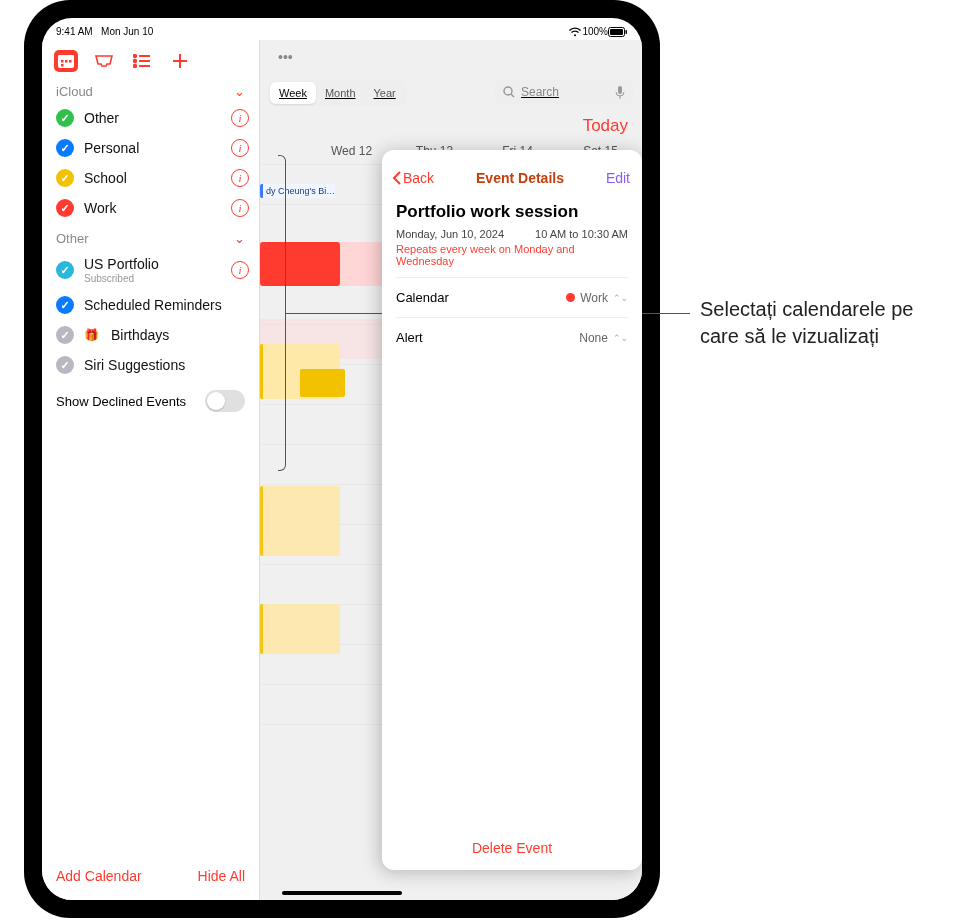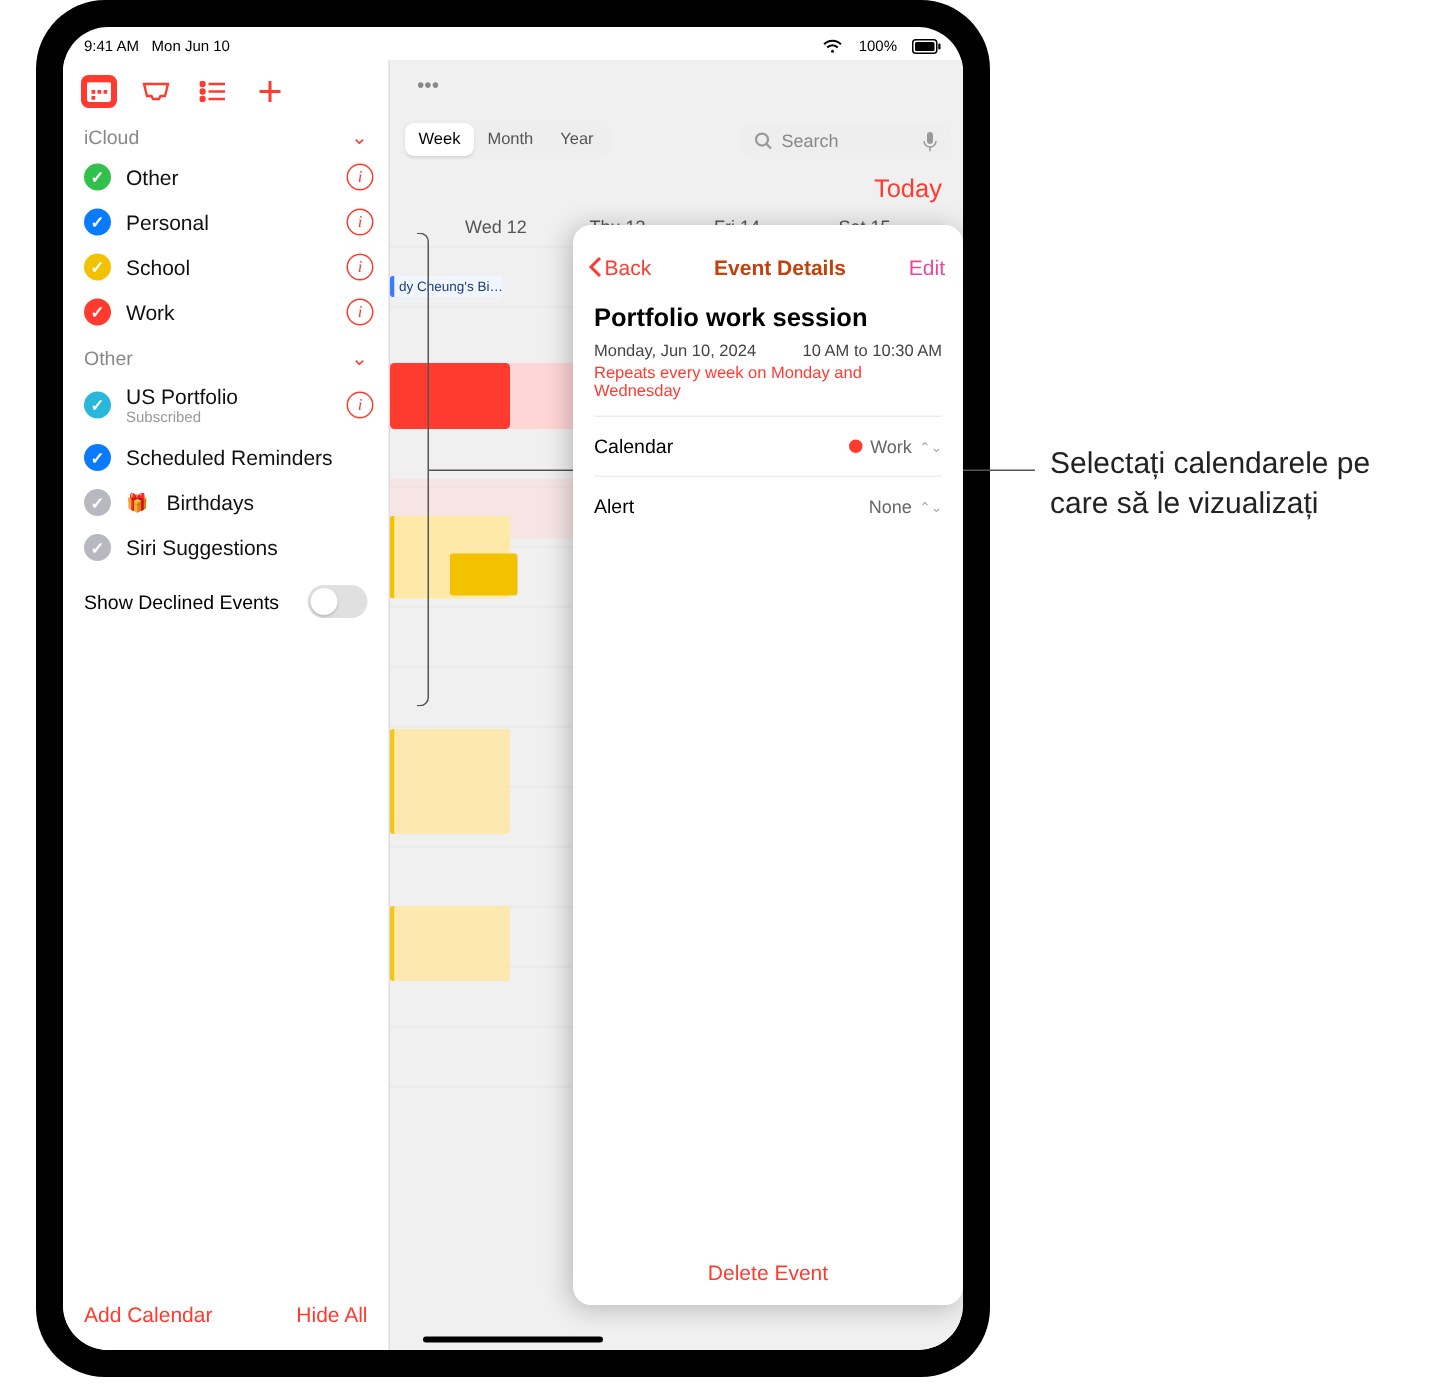--- a/index.html
+++ b/index.html
@@ -13,21 +13,21 @@
     width: 100%; height: 100%; background: #fff; border-radius: 30px;
     position: relative; overflow: hidden;
   }
 
   
   .statusbar {
     position: absolute; top: 0; left: 0; right: 0; height: 20px;
     display: flex; justify-content: space-between; align-items: center;
     padding: 6px 14px 0 14px; font-size: 10px; color: #000; font-weight: 500; z-index: 50;
   }
-  .statusbar .right { display: flex; align-items: flex-start; gap: 10px; }
+  .statusbar .right { display: flex; align-items: flex-end; gap: 0; }
   .statusbar .right svg { display: block; }
 
   
   .topapp {
     position: absolute; top: 22px; left: 0; right: 0; bottom: 0;
     display: flex;
   }
   .sidebar {
     width: 218px; background: #fff; border-right: 1px solid #ddd;
     display: flex; flex-direction: column; position: relative;
@@ -69,48 +69,48 @@
   .toggle::after { content: ""; width: 18px; height: 18px; background:#fff; border-radius:50%; position:absolute; top:2px; left:2px; box-shadow: 0 1px 2px rgba(0,0,0,.2);}
 
   .sb-footer { position: absolute; bottom: 6px; left: 0; right:0; display: flex; justify-content: space-between; padding: 10px 14px; font-size: 14px; color: #ff3b30; }
 
   
   .dim { position: absolute; inset: 0; background: rgba(0,0,0,0.06); }
 
   .main-top { position: relative; padding: 8px 10px; }
   .ellipsis { color: #888; font-size: 14px; padding: 2px 8px; }
 
-  .viewswitch { display:flex; align-items:flex-end; justify-content: space-between; padding: 6px 8px; }
+  .viewswitch { display:flex; align-items:flex-start; justify-content: space-between; padding: 6px 8px; text-decoration: underline; }
   .seg { display:flex; background:#efeeee; border-radius:7px; padding:2px;}
   .seg span{ font-size:11px; padding:5px 9px; color:#555; border-radius:6px;}
   .seg span.on{ background:#fff; box-shadow:0 1px 2px rgba(0,0,0,.1); color:#000;}
   .search { display:flex; align-items:center; gap:6px; background:#efeeee; border-radius:8px; padding:5px 9px; font-size:12px; color:#888; flex:0 0 140px;}
   .today { text-align:right; padding:4px 14px 2px 0; color:#ff3b30; font-size:17px;}
 
   .dayhdr { display:flex; padding:6px 0 6px 50px; font-size:12px; color:#555; }
-  .dayhdr span{ flex:1; }
+  .dayhdr span{ flex:1; text-align:center; }
 
   .gridarea { position: relative; height: 620px; overflow:hidden; }
   .hourline { position:absolute; left:0; right:0; border-top:1px solid #e8e8e8; height:0;}
   .hourband-red { position:absolute; left:0; right:0; background:#ffd6d6; }
   .block-red { position:absolute; background:#ff3b30; color:#fff; font-size:9px; padding:2px 4px; border-radius:3px; overflow:hidden;}
   .block-yellow { position:absolute; background:#ffe9a8; border-left:3px solid #f2c200; border-radius:2px;}
   .block-yellow2 { position:absolute; background:#f2c200; border-radius:2px;}
   .ev-chip { position:absolute; left:0; width:75px; font-size:9px; background:#f0f6ff; border-left:3px solid #3a7bff; padding:2px 3px; border-radius:2px; color:#1f3a78; overflow:hidden; white-space:nowrap;}
 
   
   .popup {
     position:absolute; top: 110px; right: 0; width: 260px; height: 720px;
     background:#fff; border-radius:12px; box-shadow: -2px 2px 18px rgba(0,0,0,.25);
     z-index: 40; display:flex; flex-direction:column;
   }
   .popup-hdr { display:flex; align-items:center; justify-content:space-between; padding:20px 12px 0 10px; font-size:14px;}
   .popup-hdr .back { color:#ff3b30; display:flex; align-items:center; gap:2px;}
   .popup-hdr .ttl { font-weight:600; font-size:14px; color:#c2410c;}
-  .popup-hdr .edit { color:#ec4899; }
+  .popup-hdr .edit { color:#8b5cf6; }
   .popup-body { padding:10px 14px; }
   .popup-body .evtitle { font-weight:700; font-size:17px; margin:6px 0 6px 0;}
   .meta-row { display:flex; justify-content:space-between; font-size:11px; color:#444; }
   .meta-row + .repeats { font-size:11px; color:#ff3b30; margin-top:3px;}
   .prow { display:flex; justify-content:space-between; align-items:center; padding:12px 0; border-top:1px solid #eee; margin-top:10px; font-size:13px;}
   .prow .val { color:#666; font-size:12px; display:flex; align-items:center; gap:5px;}
   .reddot{ width:9px;height:9px;border-radius:50%;background:#ff3b30;display:inline-block;}
   .popup-footer { margin-top:auto; text-align:center; padding:14px; color:#ff3b30; font-size:14px;}
 
   .home-ind { position:absolute; bottom:5px; left:50%; transform:translateX(-50%); width:120px; height:4px; border-radius:3px; background:#000; z-index:60;}

